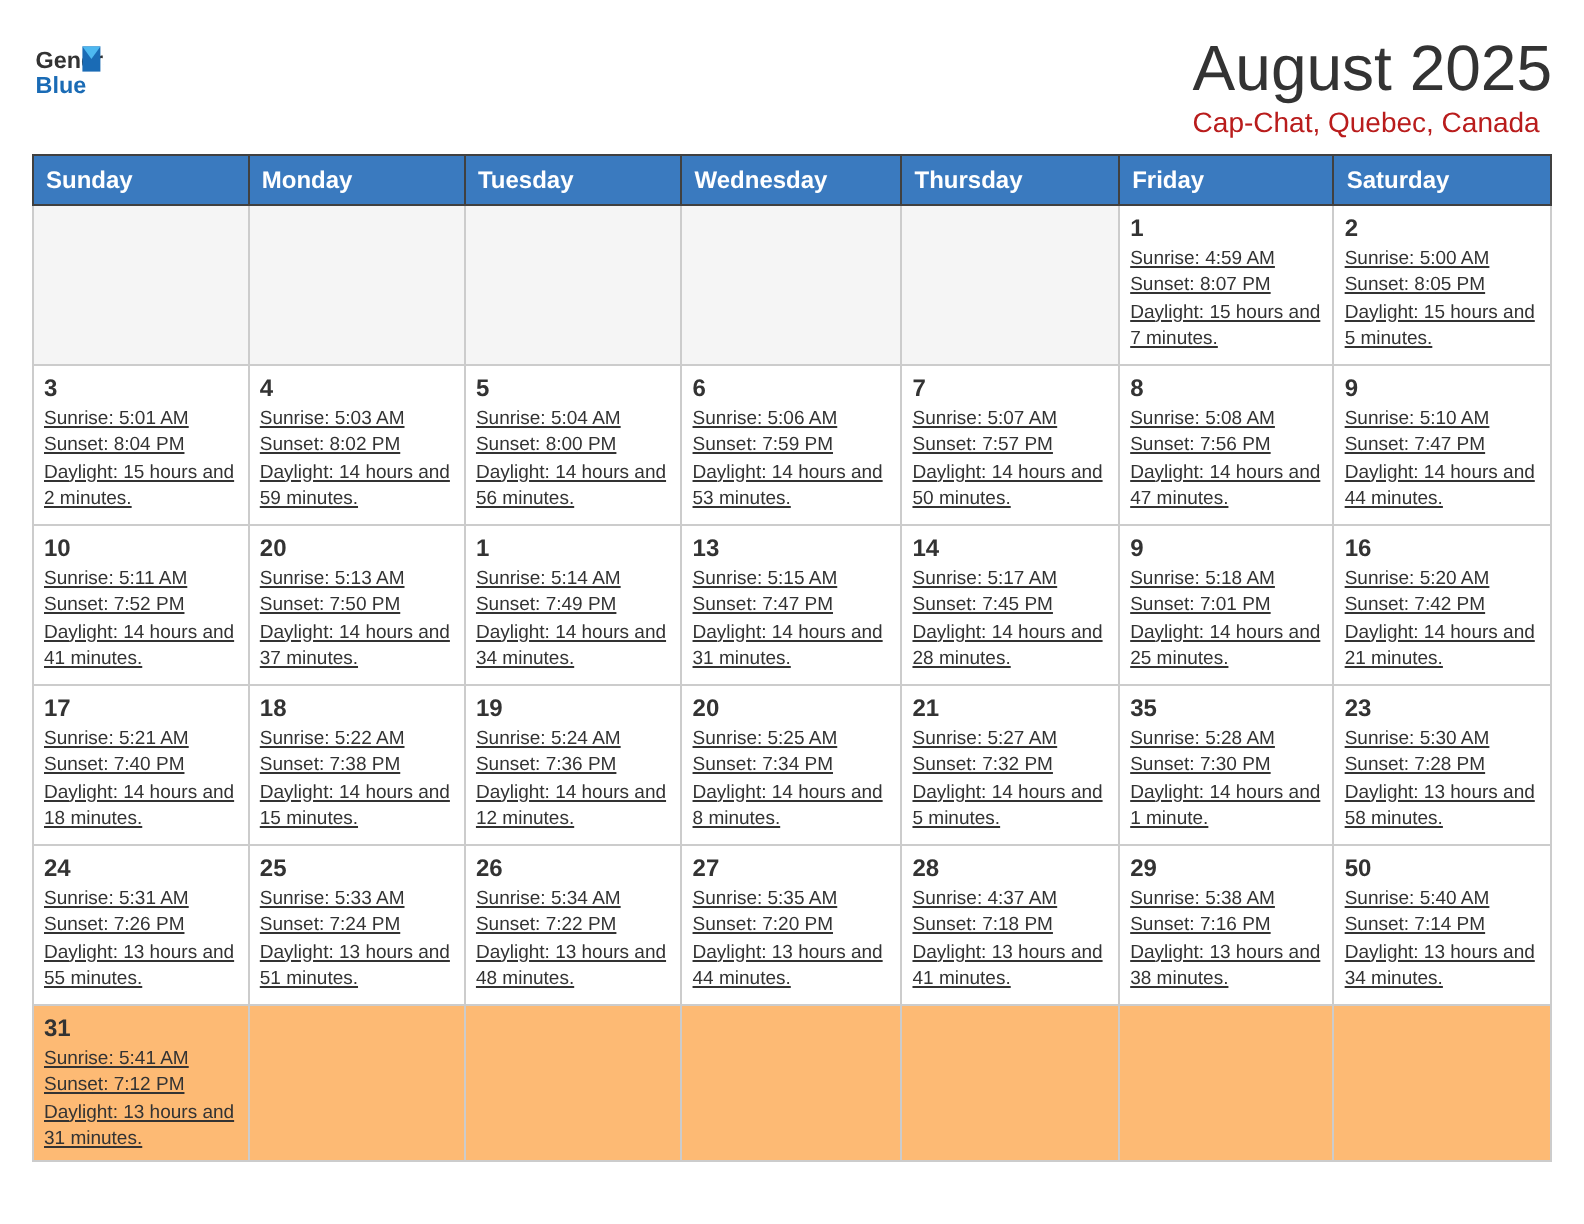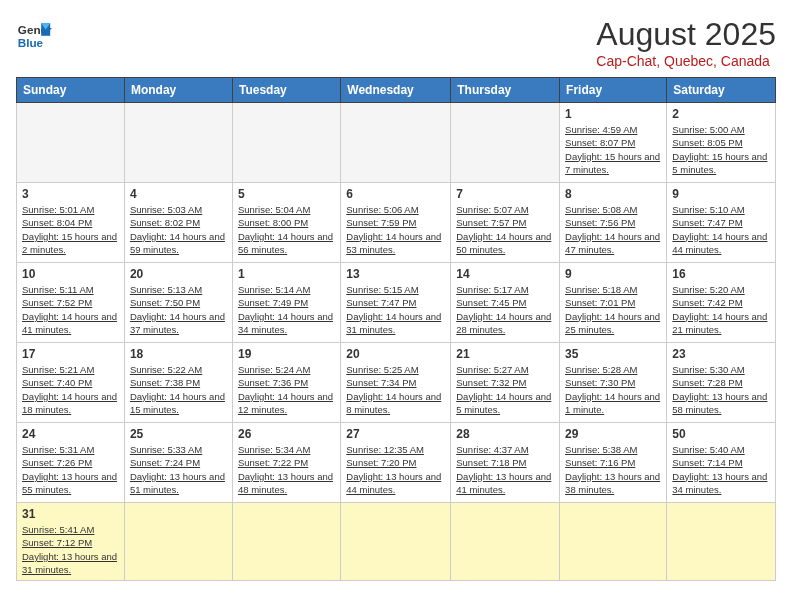--- a/index.html
+++ b/index.html
@@ -52,21 +52,21 @@
     }
     tbody tr td {
       border: 1px solid #ccc;
       vertical-align: top;
       padding: 4px 5px;
       height: 80px;
       width: 113px;
       background: #fff;
     }
     tbody tr:last-child td {
-      background: #fef9c3;
+      background: #fdba74;
       margin-left: 44px;
     }
     .day-num {
       font-size: 12px;
       font-weight: bold;
       color: #333;
       display: block;
       margin-bottom: 2px;
     }
     .day-info {
@@ -304,21 +304,21 @@
         </td>
         <td>
           <span class="day-num">26</span>
           <div class="day-info">Sunrise: 5:34 AM
 Sunset: 7:22 PM
 Daylight: 13 hours
 and 48 minutes.</div>
         </td>
         <td>
           <span class="day-num">27</span>
-          <div class="day-info">Sunrise: 12:35 AM
+          <div class="day-info">Sunrise: 5:35 AM
 Sunset: 7:20 PM
 Daylight: 13 hours
 and 44 minutes.</div>
         </td>
         <td>
           <span class="day-num">28</span>
           <div class="day-info">Sunrise: 4:37 AM
 Sunset: 7:18 PM
 Daylight: 13 hours
 and 41 minutes.</div>

